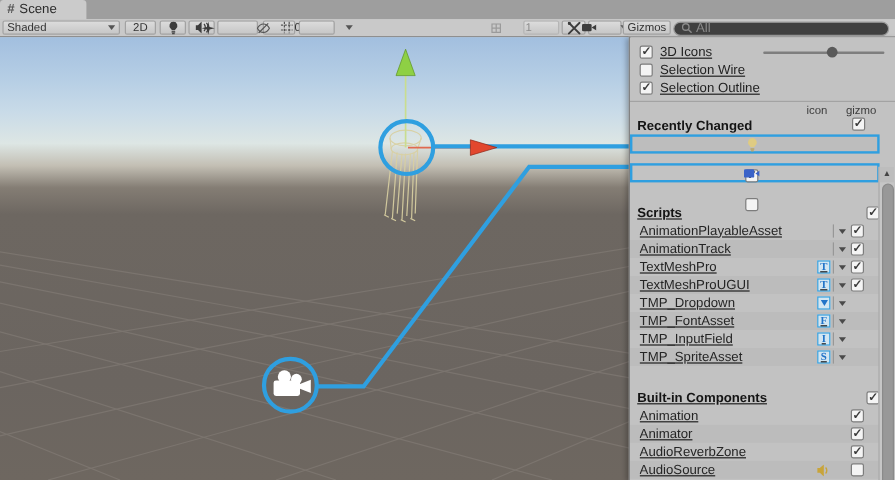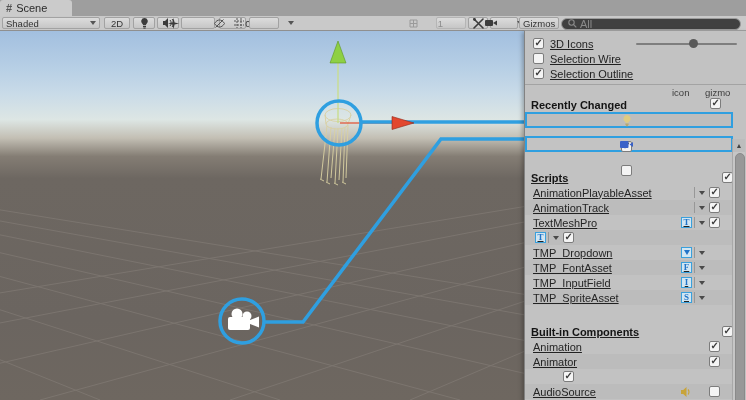--- a/index.html
+++ b/index.html
@@ -324,20 +324,21 @@
             </span>
             <span class="slot">
               <span class="dropsep"></span>
               <span class="droparr"></span>
             </span>
             <span class="slot">
               <span class="cb on"></span>
             </span>
           </div>
           <div class="g-row">
+            <span class="lbl">TextMeshProUGUI</span>
             <span class="slot">
               <span class="typebox">T</span>
             </span>
             <span class="slot">
               <span class="dropsep"></span>
               <span class="droparr"></span>
             </span>
             <span class="slot">
               <span class="cb on"></span>
             </span>
@@ -408,20 +409,21 @@
           </div>
           <div class="g-row">
             <span class="lbl">Animator</span>
             <span class="slot"></span>
             <span class="slot"></span>
             <span class="slot">
               <span class="cb on"></span>
             </span>
           </div>
           <div class="g-row">
+            <span class="lbl">AudioReverbZone</span>
             <span class="slot"></span>
             <span class="slot"></span>
             <span class="slot">
               <span class="cb on"></span>
             </span>
           </div>
           <div class="g-row">
             <span class="lbl">AudioSource</span>
             <span class="slot">
               <svg width="11" height="10" viewBox="0 0 11 10">

